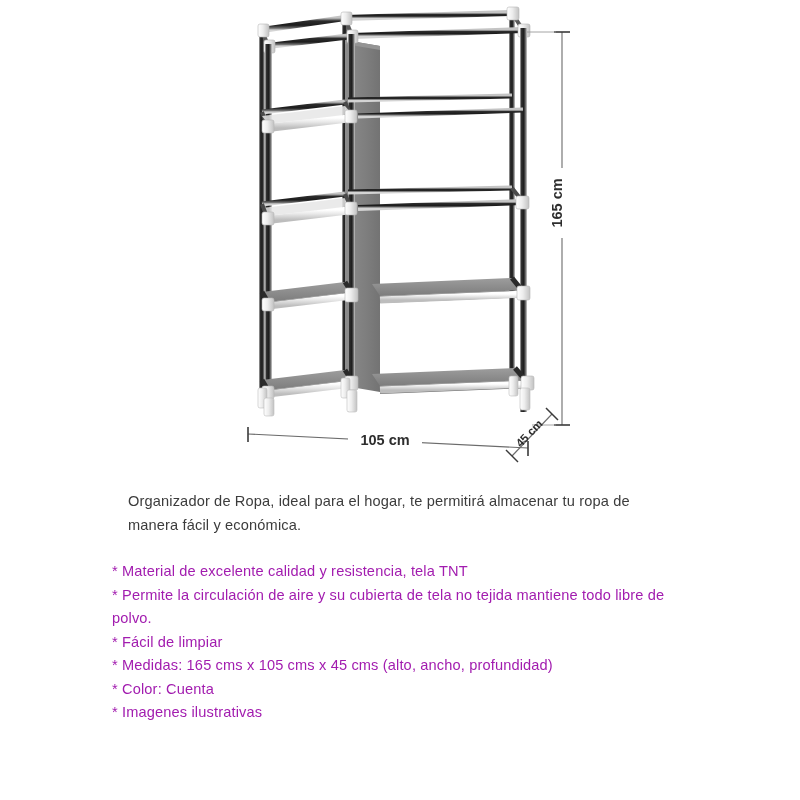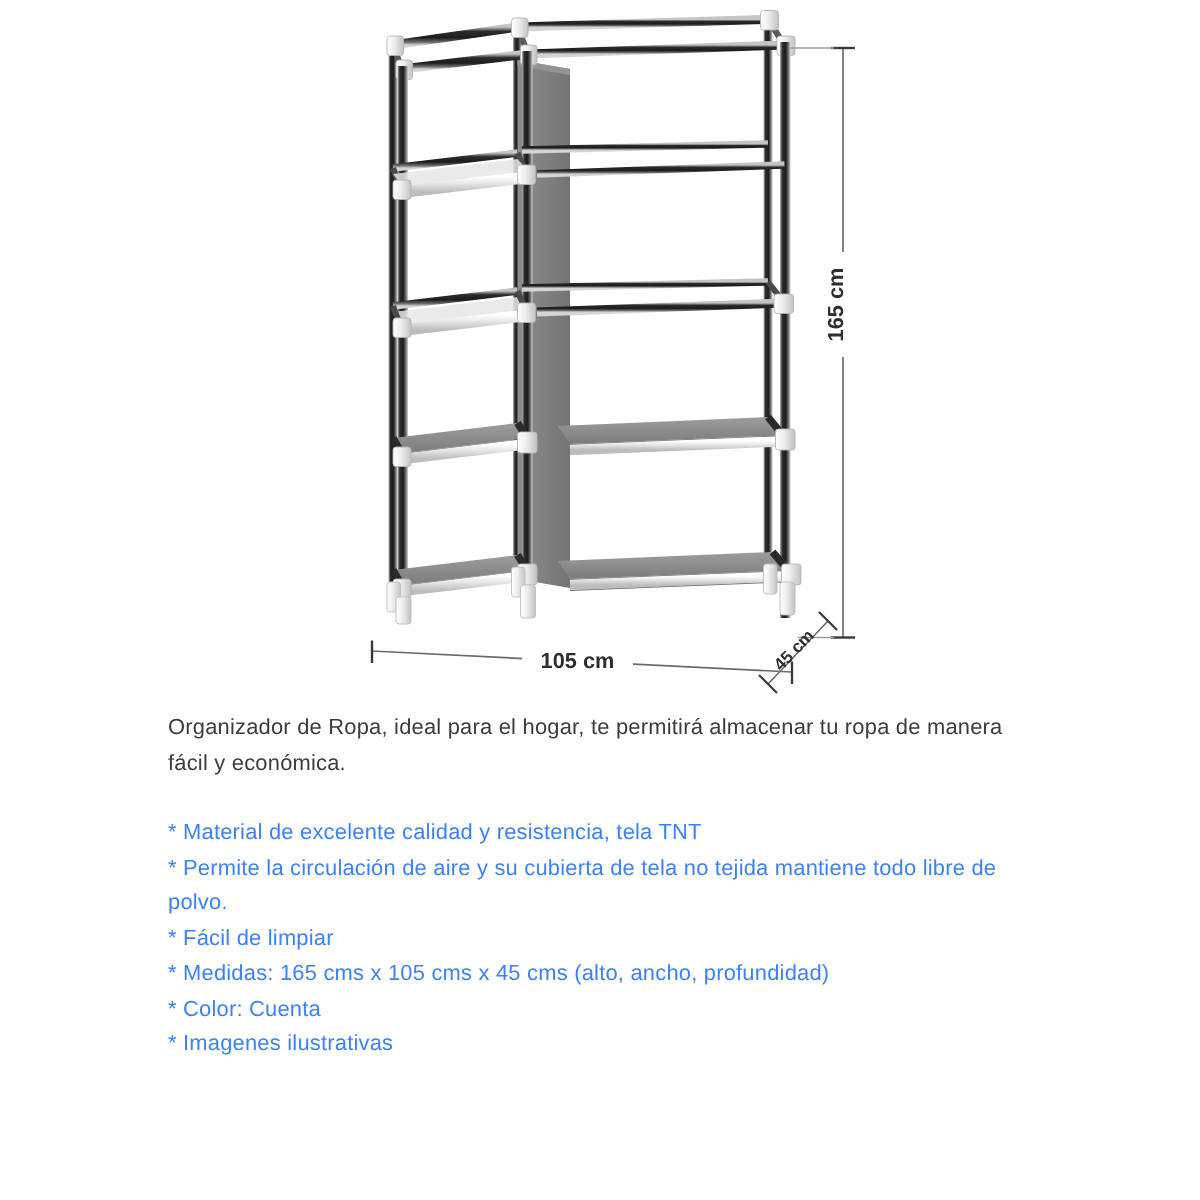--- a/index.html
+++ b/index.html
@@ -36,30 +36,30 @@
   #description-block {
     position: absolute;
     left: 112px;
     top: 474px;
     width: 586px;
   }
   .para {
     font-size: 14.6px;
     line-height: 23.5px;
     color: #3c3c3c;
-    margin: 0;
+    margin: 16px;
     letter-spacing: 0.01em;
   }
   #intro-paragraph {
     margin-bottom: 23px;
   }
   .bullet-line {
     font-size: 14.6px;
     line-height: 23.5px;
-    color: #3b82f6;
+    color: #a21caf;
     margin: 0;
     letter-spacing: 0.01em;
     white-space: pre-wrap;
   }
 </style>
 </head>
 <body>
 
 <div id="product-figure">
 

